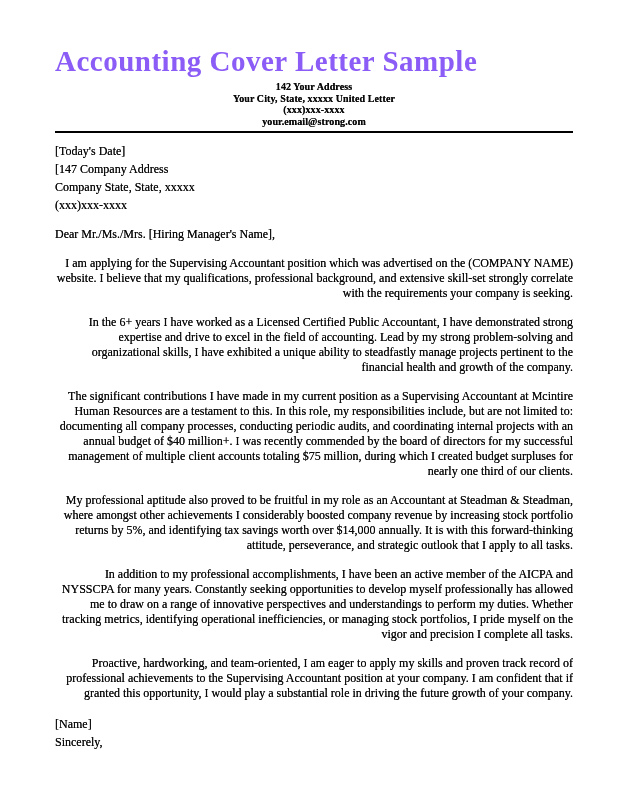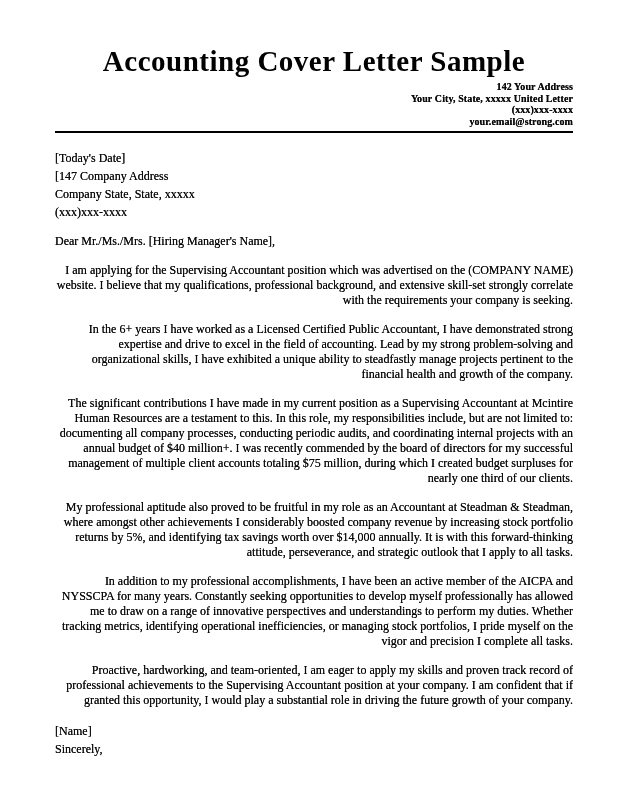--- a/index.html
+++ b/index.html
@@ -21,45 +21,44 @@
     padding: 44px 54px 0 55px;
     background: #ffffff;
   }
   .title {
     margin: 0;
     font-family: "Liberation Serif", serif;
     font-weight: bold;
     font-size: 29px;
     line-height: 34px;
     letter-spacing: 0.5px;
-    text-align: center;
-    color: #000000;
+    color: #8b5cf6;
     white-space: nowrap;
   }
   .sender {
     margin-top: 3px;
-    text-align: right;
+    text-align: center;
     font-weight: bold;
     font-size: 10px;
     line-height: 11.6px;
     letter-spacing: 0.1px;
     text-shadow: 0 0 0.5px rgba(0,0,0,0.85);
   }
   .rule {
     border: none;
     border-top: 2px solid #000000;
     margin: 4px 0 0 0;
     width: 100%;
   }
   .letter {
     font-size: 12px;
     text-shadow: 0 0 0.55px rgba(0,0,0,0.85);
   }
   .recipient {
-    margin-top: 16px;
+    margin-top: 9px;
     line-height: 18px;
   }
   .salutation {
     margin: 13px 0 0 0;
     line-height: 15px;
   }
   .letter p.body-par {
     margin: 14px 0 0 0;
     line-height: 15px;
     text-align: right;

